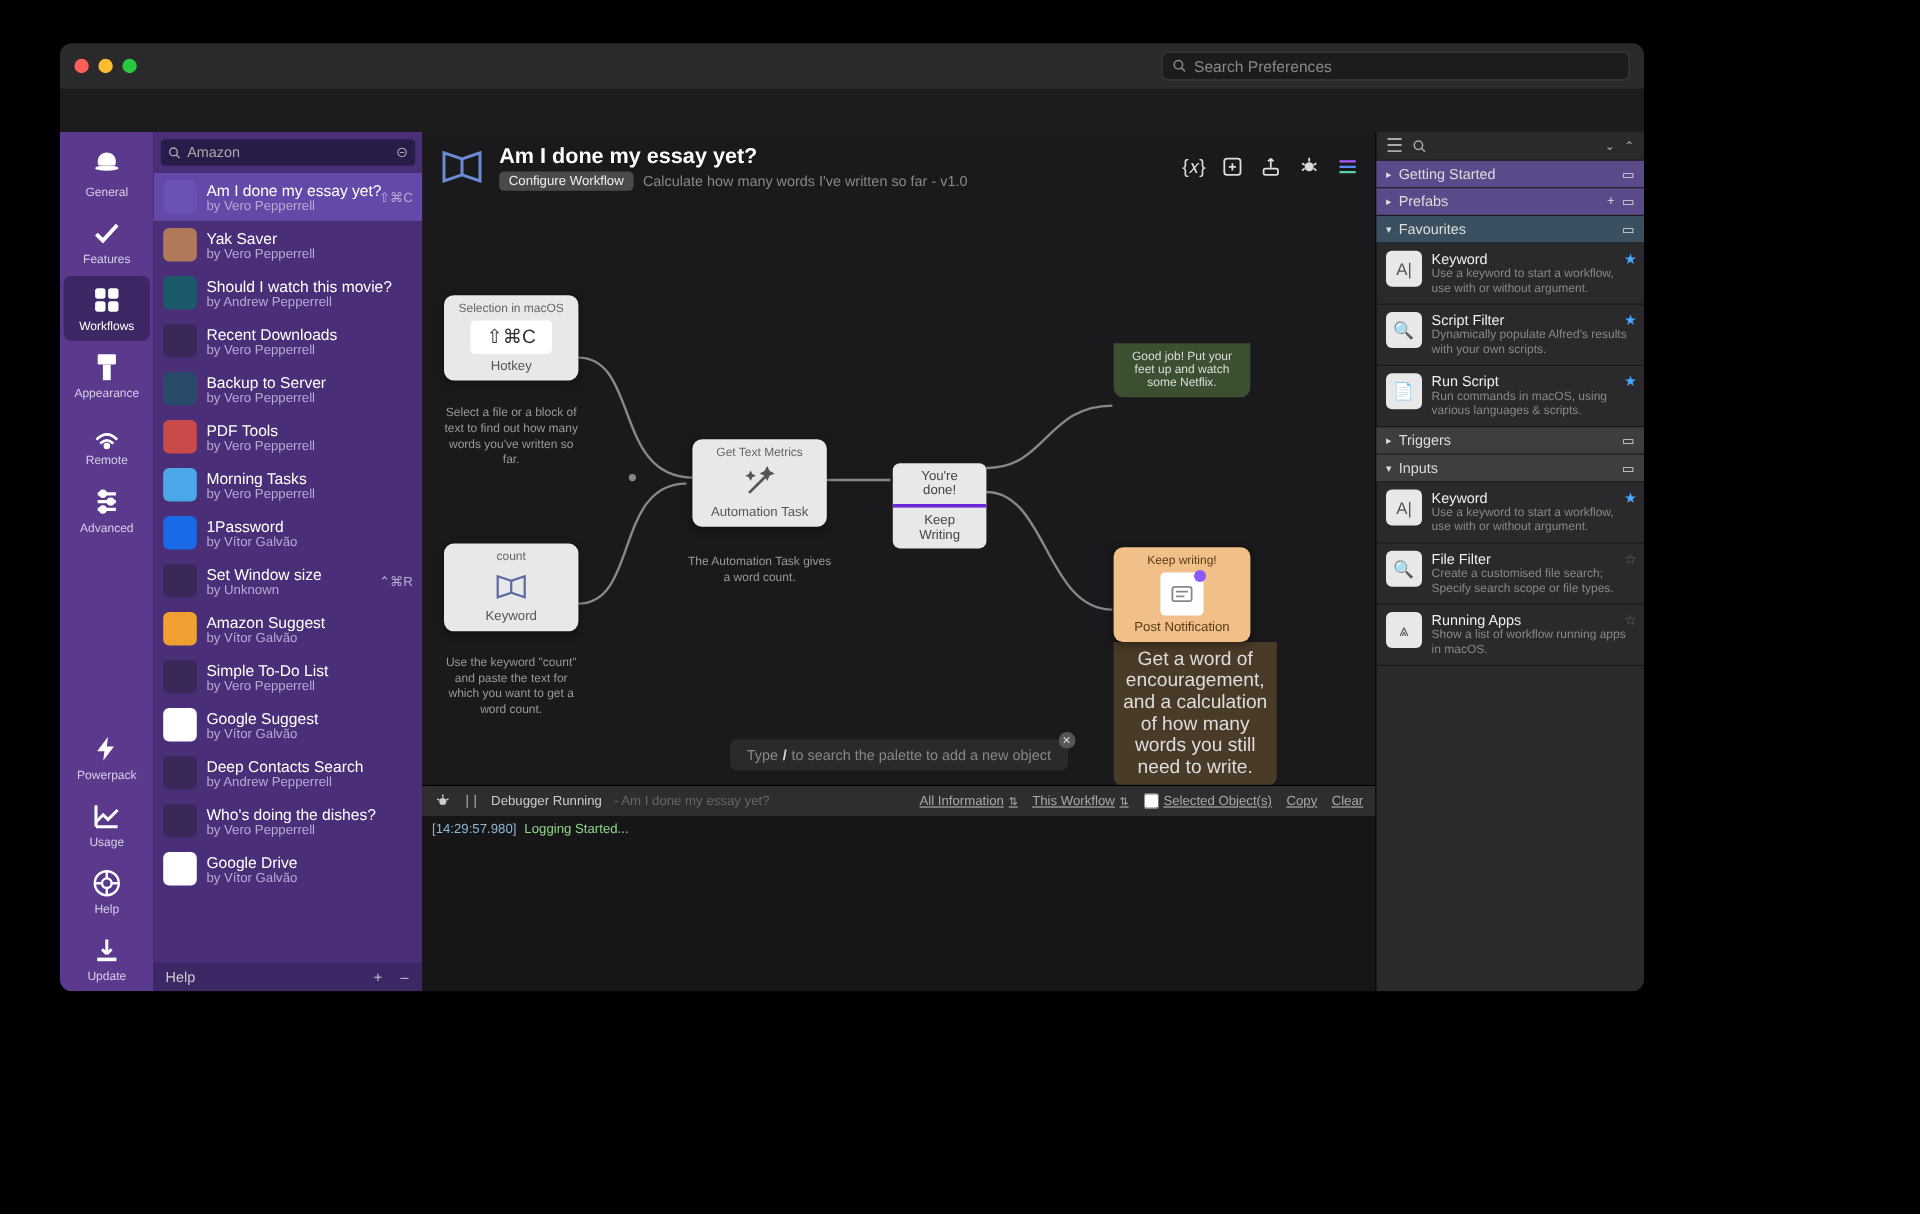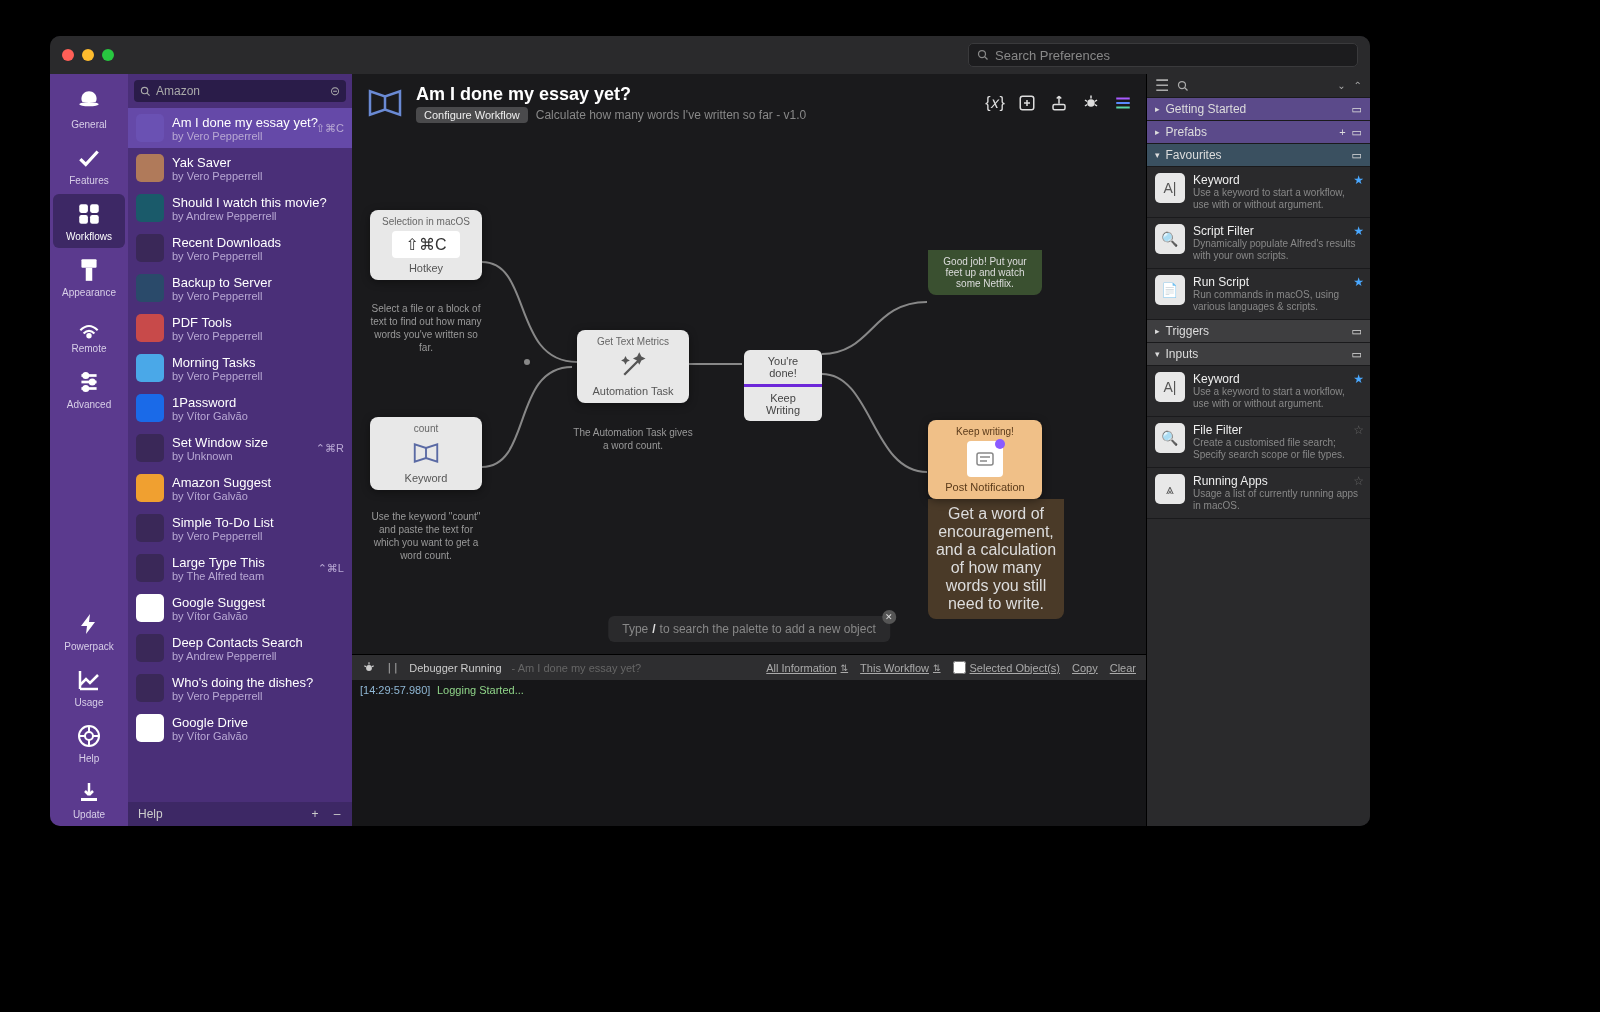--- a/index.html
+++ b/index.html
@@ -1,17 +1,17 @@
 <!DOCTYPE html>
 <html><head>
 <meta charset="utf-8">
 <style>
 * { margin: 0; padding: 0; box-sizing: border-box; font-family: -apple-system, BlinkMacSystemFont, "Segoe UI", sans-serif; }
 body { background: #000; width: 1600px; height: 1012px; overflow: hidden; display: flex; justify-content: center; align-items: center; }
-.window { width: 1320px; height: 790px; background: #1c1c1e; border-radius: 10px; overflow: hidden; display: flex; flex-direction: column; box-shadow: 0 20px 60px rgba(0,0,0,0.5); position: absolute; top: 36px; left: 50px; }
+.window { width: 1320px; height: 790px; background: #1c1c1e; border-radius: 10px; overflow: hidden; display: flex; flex-direction: column; box-shadow: 0 20px 60px rgba(0,0,0,0.5); position: absolute; top: 36px; left: 50px; gap: 36px; }
 .titlebar { height: 38px; background: #2a2a2c; display: flex; align-items: center; padding: 0 12px; gap: 8px; }
 .traffic { display: flex; gap: 8px; }
 .traffic span { width: 12px; height: 12px; border-radius: 50%; }
 .tl-close { background: #ff5f57; } .tl-min { background: #febc2e; } .tl-max { background: #28c840; }
 .search-pref { margin-left: auto; width: 390px; height: 24px; background: #1c1c1e; border: 1px solid #3a3a3c; border-radius: 5px; display: flex; align-items: center; padding: 0 8px; color: #888; font-size: 13px; gap: 6px; }
 .body { flex: 1; display: flex; overflow: hidden; }
 
 
 .iconbar { width: 78px; background: #5b3a8e; display: flex; flex-direction: column; align-items: center; padding-top: 8px; gap: 2px; }
 .iconbar-item { width: 72px; display: flex; flex-direction: column; align-items: center; padding: 6px 0; color: #d8cfe8; font-size: 10px; cursor: pointer; border-radius: 6px; }
@@ -304,28 +304,20 @@
     <div class="wf-author">by Vítor Galvão</div>
             </div>
     </div>
           <div class="wf-item">
             <div class="wf-icon" style="background:#3a2858"></div>
     <div class="wf-text">
               <div class="wf-title">Simple To-Do List</div>
     <div class="wf-author">by Vero Pepperrell</div>
             </div>
     </div>
-          <div class="wf-item">
-            <div class="wf-icon" style="background:#3a2858"></div>
-    <div class="wf-text">
-              <div class="wf-title">Large Type This</div>
-    <div class="wf-author">by The Alfred team</div>
-            </div>
-    <div class="wf-shortcut">⌃⌘L</div>
-          </div>
           <div class="wf-item">
             <div class="wf-icon" style="background:#ffffff"></div>
     <div class="wf-text">
               <div class="wf-title">Google Suggest</div>
     <div class="wf-author">by Vítor Galvão</div>
             </div>
     </div>
           <div class="wf-item">
             <div class="wf-icon" style="background:#3a2858"></div>
     <div class="wf-text">
@@ -603,20 +595,20 @@
       <div class="ptext">
               <div class="ptitle">File Filter</div>
       <div class="pdesc">Create a customised file search; Specify search scope or file types.</div>
             </div>
       <span class="star unfav">☆</span>
           </div>
           <div class="palette-item">
             <div class="picon">⩓</div>
       <div class="ptext">
               <div class="ptitle">Running Apps</div>
-      <div class="pdesc">Usage a list of currently running apps in macOS.</div>
+      <div class="pdesc">Show a list of workflow running apps in macOS.</div>
             </div>
       <span class="star unfav">☆</span>
           </div>
         </div>
     </div>
   </div>
 </div>
 
 </body></html>

